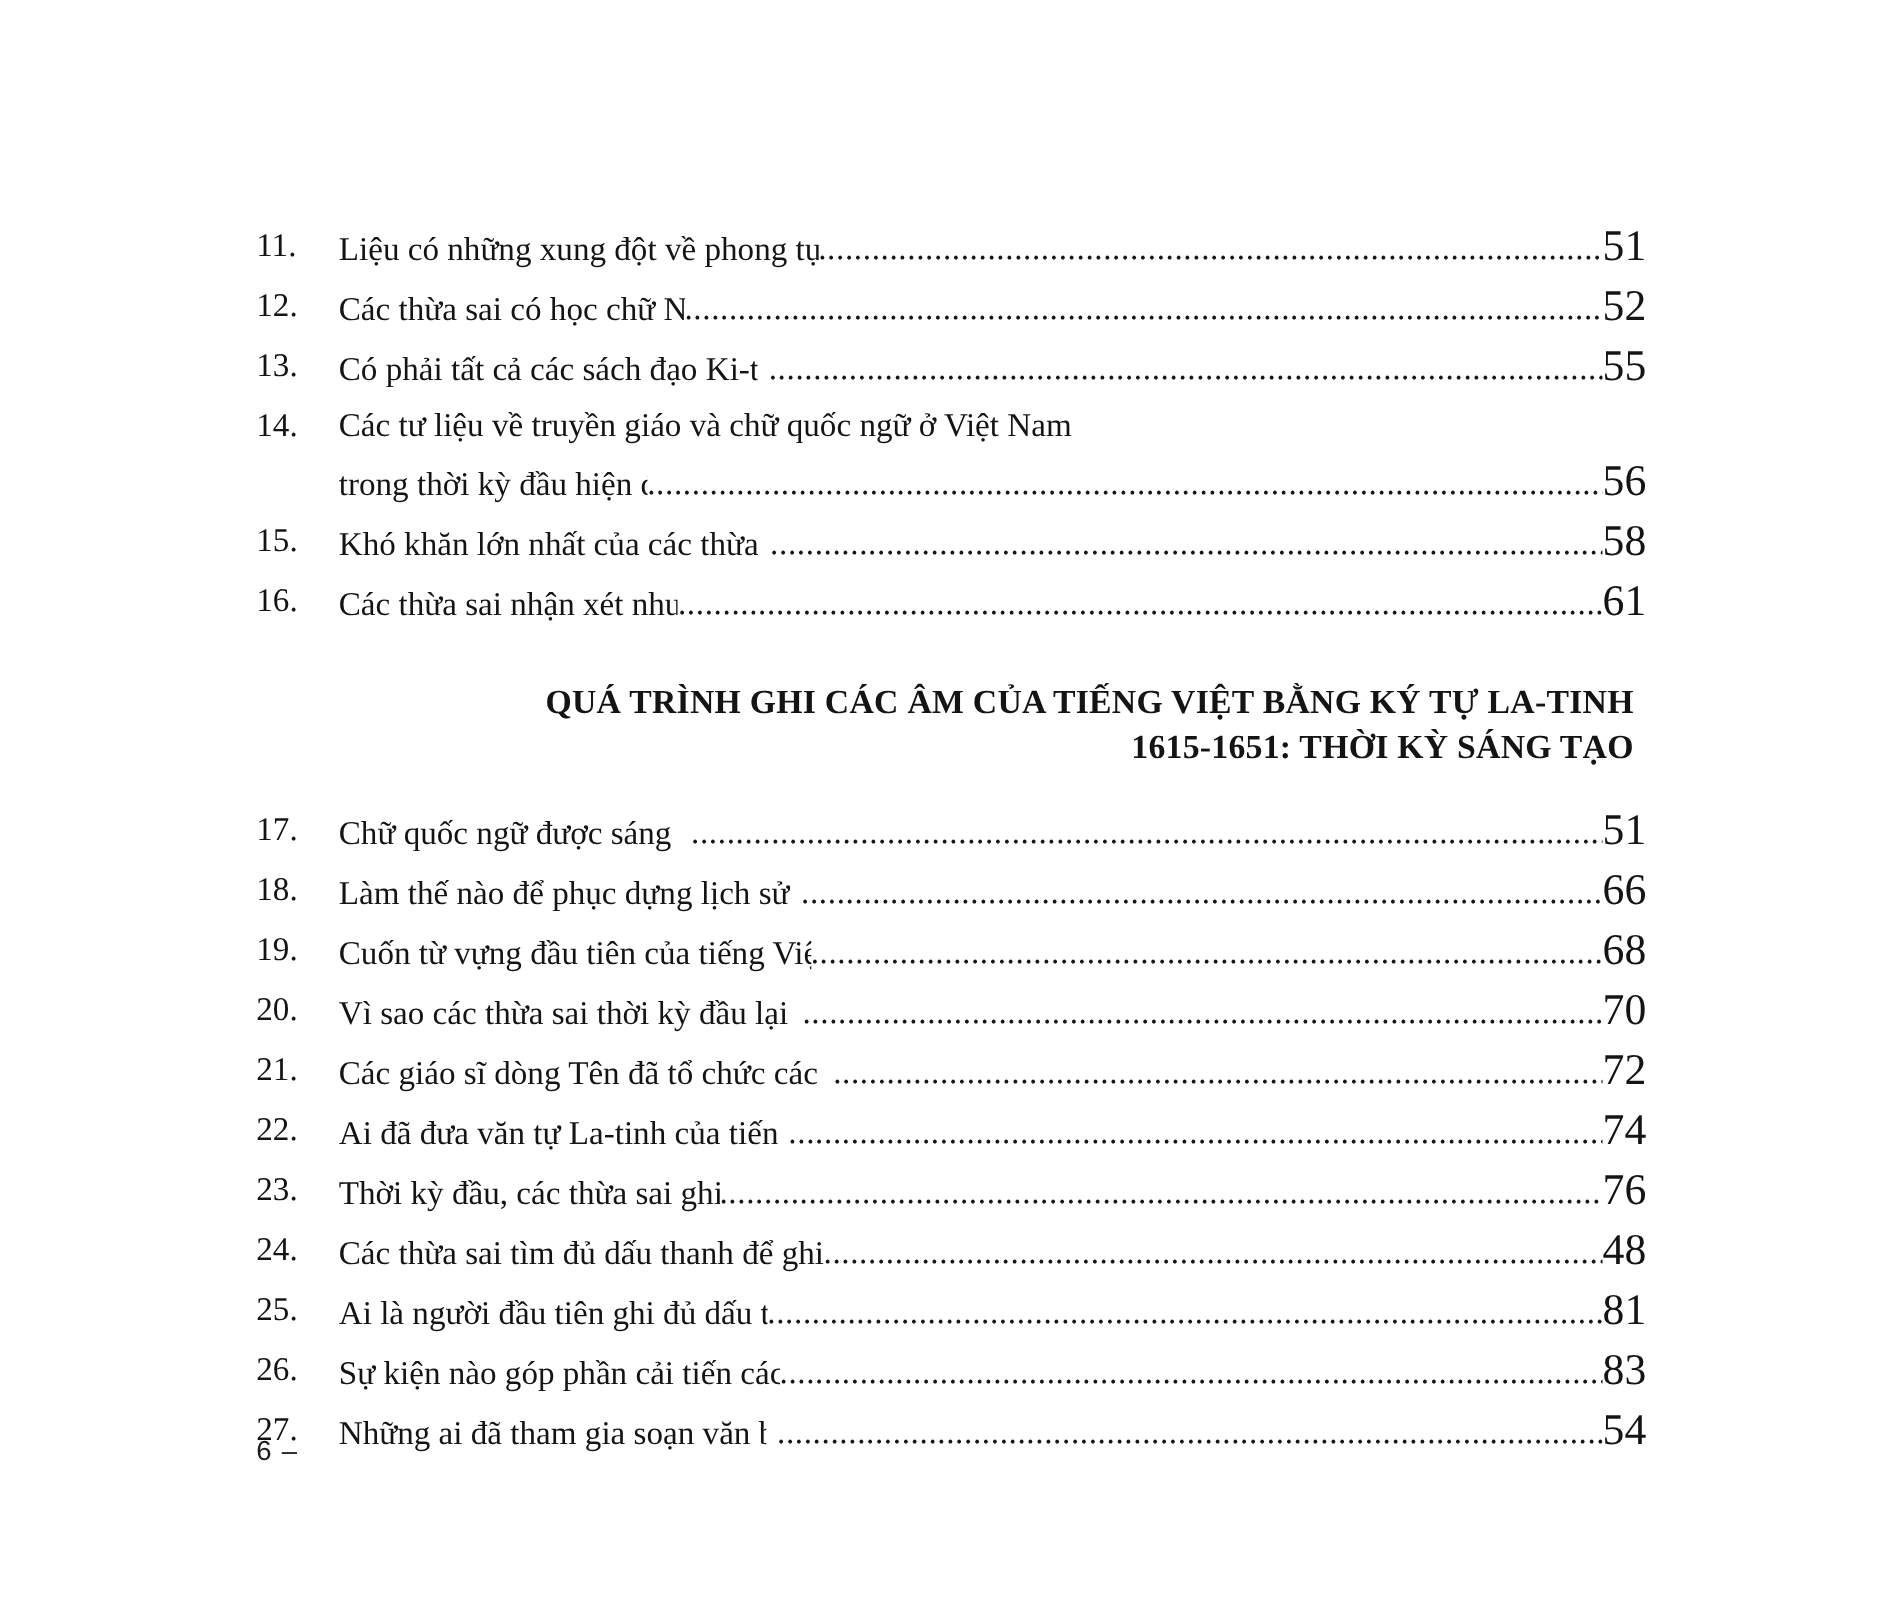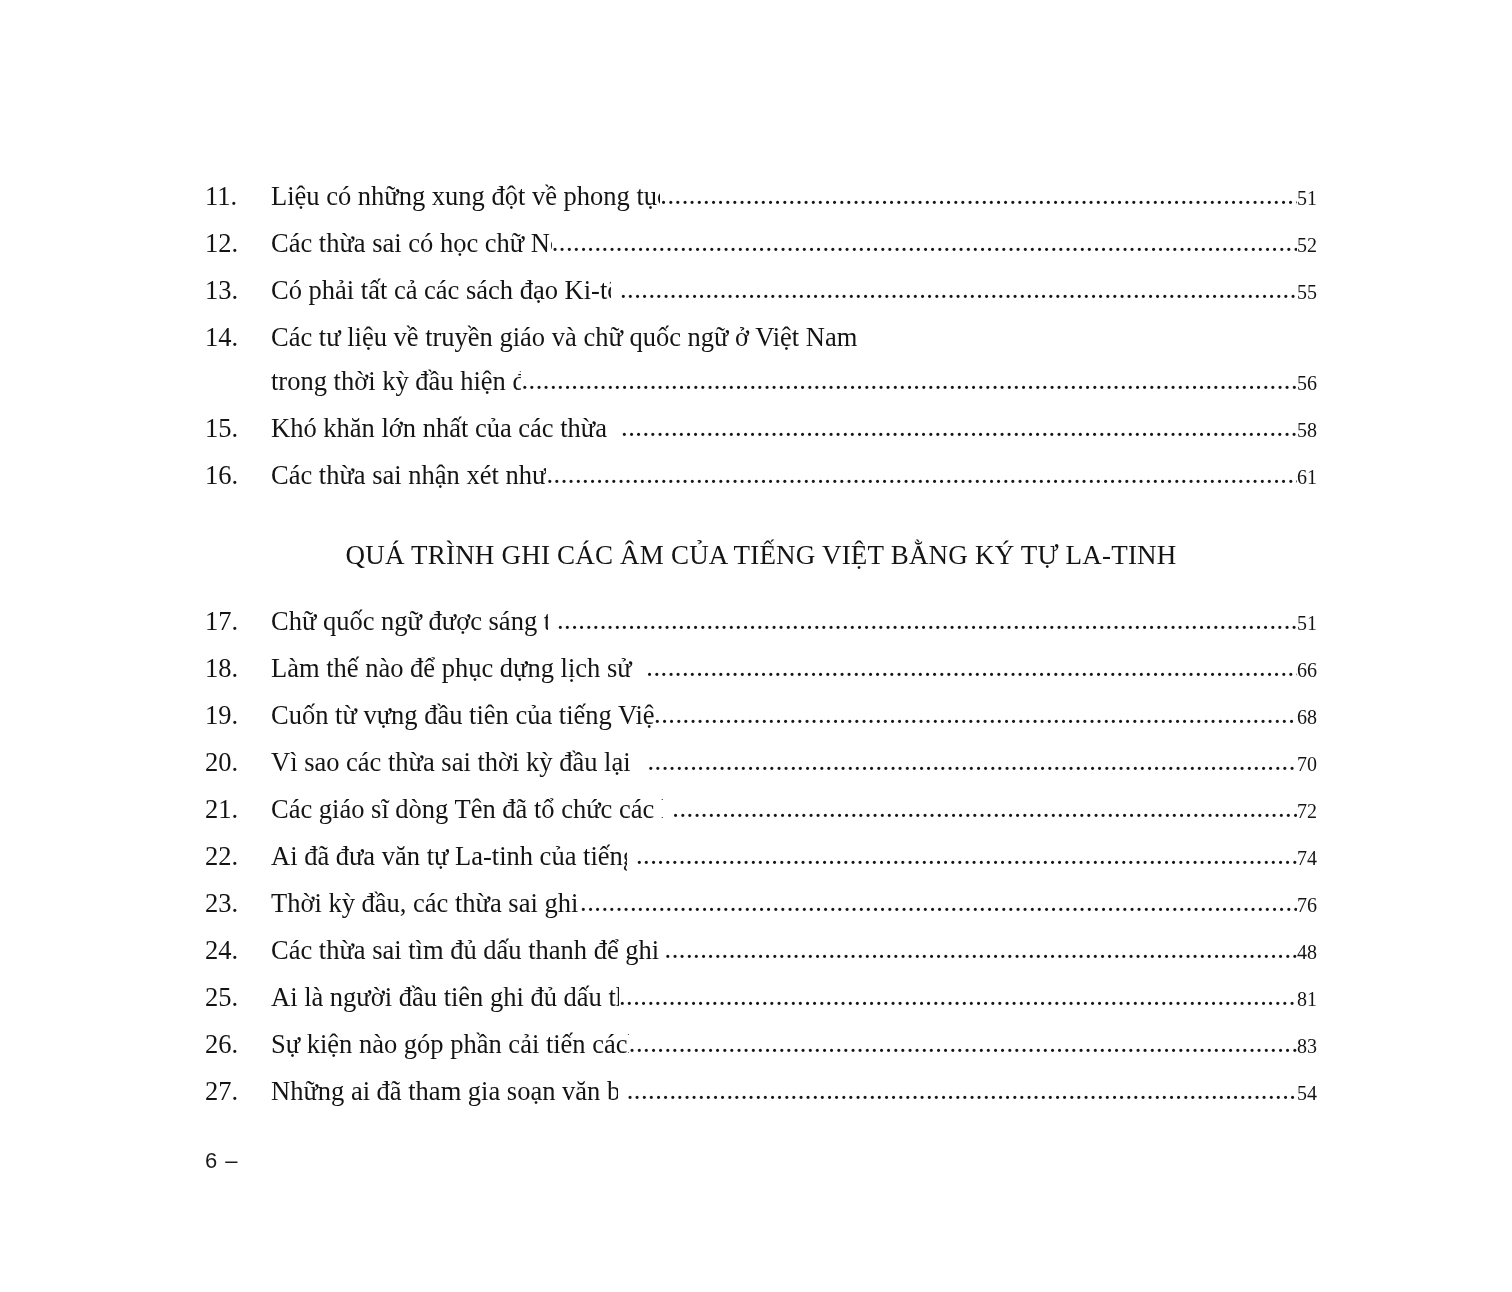--- a/index.html
+++ b/index.html
@@ -69,31 +69,31 @@
     letter-spacing: 0.5px;
     transform: translateY(-1px);
   }
   .leader::before {
     content: "....................................................................................................................................................................................................";
   }
   .page-no {
     flex: 0 0 auto;
     text-align: right;
     white-space: nowrap;
-    font-size: 20px;
+    font-size: 35px;
   }
   .line.no-leader .line-text { flex: 1 1 auto; }
 
   
   .leader.spaced { margin-left: 9px; }
 
   
   .section-heading {
-    text-align: center;
-    font-weight: normal;
+    text-align: right;
+    font-weight: bold;
     font-size: 27px;
     line-height: 36px;
     letter-spacing: 0.2px;
     margin: 43px 0 32px 0;
     padding: 0 10px;
   }
   .section-heading .hl {
     display: block;
     white-space: nowrap;
   }
@@ -178,20 +178,21 @@
               <span class="line-text">Các thừa sai nhận xét như thế nào về tiếng Việt?</span>
               <span class="leader"></span>
               <span class="page-no">61</span>
             </div>
           </div>
         </div>
       </div>
 
     <div class="section-heading">
       <span class="hl">QUÁ TRÌNH GHI CÁC ÂM CỦA TIẾNG VIỆT BẰNG KÝ TỰ LA-TINH</span>
+      <span class="hl">1615-1651: THỜI KỲ SÁNG TẠO</span>
     </div>
 
     <div id="toc-after">
         <div class="entry">
           <div class="entry-num">17.</div>
           <div class="entry-body">
             <div class="line">
               <span class="line-text">Chữ quốc ngữ được sáng tạo theo cách thức nào?</span>
               <span class="leader spaced"></span>
               <span class="page-no">51</span>

